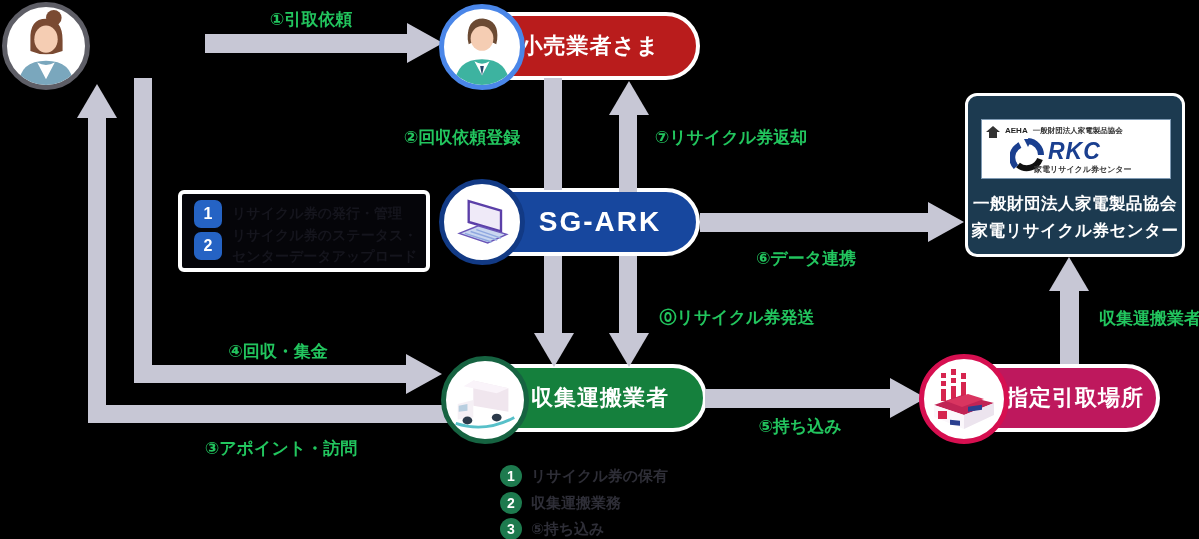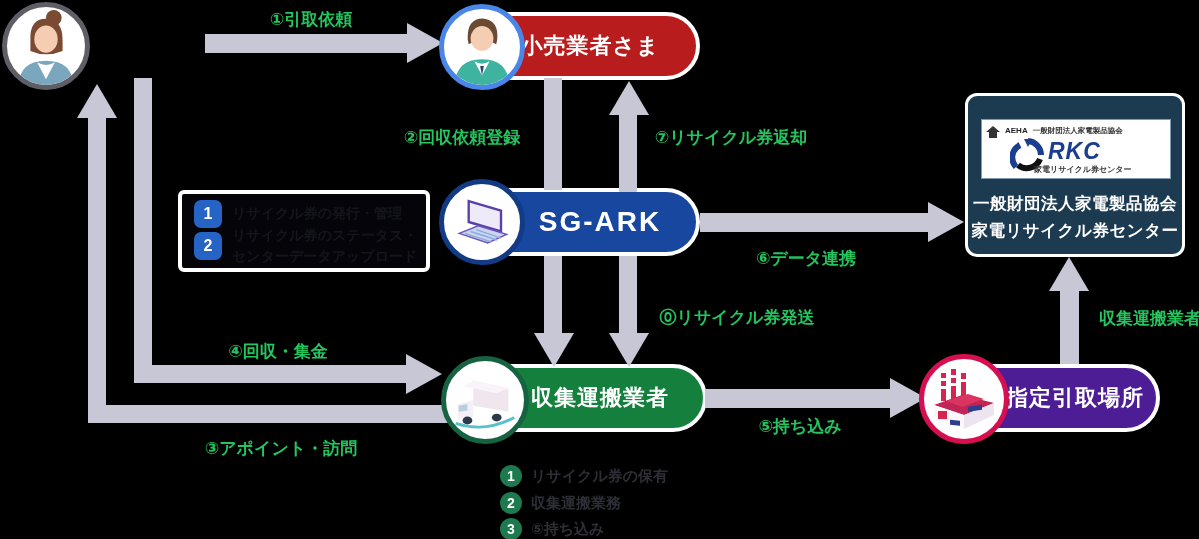--- a/index.html
+++ b/index.html
@@ -133,21 +133,21 @@
       <path d="M28 20 L64 28 L64 52 L28 46 Z" fill="#f0e6ee"></path>
       <path d="M28 20 L64 28 L52 33 L18 26 Z" fill="#faf4fa"></path>
       <path d="M12 44 L28 40 L28 58 L12 60 Z" fill="#f5f0f5"></path>
       <path d="M13 46 L22 44 L22 51 L13 52 Z" fill="#b9cfe0"></path>
       <ellipse cx="22" cy="61" rx="5" ry="4" fill="#2b3a4a"></ellipse>
       <ellipse cx="52" cy="58" rx="5" ry="4" fill="#2b3a4a"></ellipse>
       <path d="M10 64 Q40 74 70 58" stroke="#57c0c9" stroke-width="3" fill="none"></path>
     </svg>
   </div>
 
-  <div class="pill" style="left:953px;top:364px;width:207px;background:#4c1d95;padding-left:37px;">
+  <div class="pill" style="left:953px;top:364px;width:207px;background:#be185d;padding-left:37px;">
     <span>指定引取場所</span>
   </div>
   <div class="avatar" style="left:919px;top:354px;width:90px;height:90px;border:5px solid #d60f50;">
     <svg width="80" height="80" viewBox="0 0 80 80">
       <rect x="17" y="14" width="5" height="28" fill="#d6254f"></rect>
       <rect x="17" y="19" width="5" height="3" fill="#fff"></rect>
       <rect x="17" y="27" width="5" height="3" fill="#fff"></rect>
       <rect x="27" y="10" width="5" height="30" fill="#d6254f"></rect>
       <rect x="27" y="16" width="5" height="3" fill="#fff"></rect>
       <rect x="27" y="24" width="5" height="3" fill="#fff"></rect>

